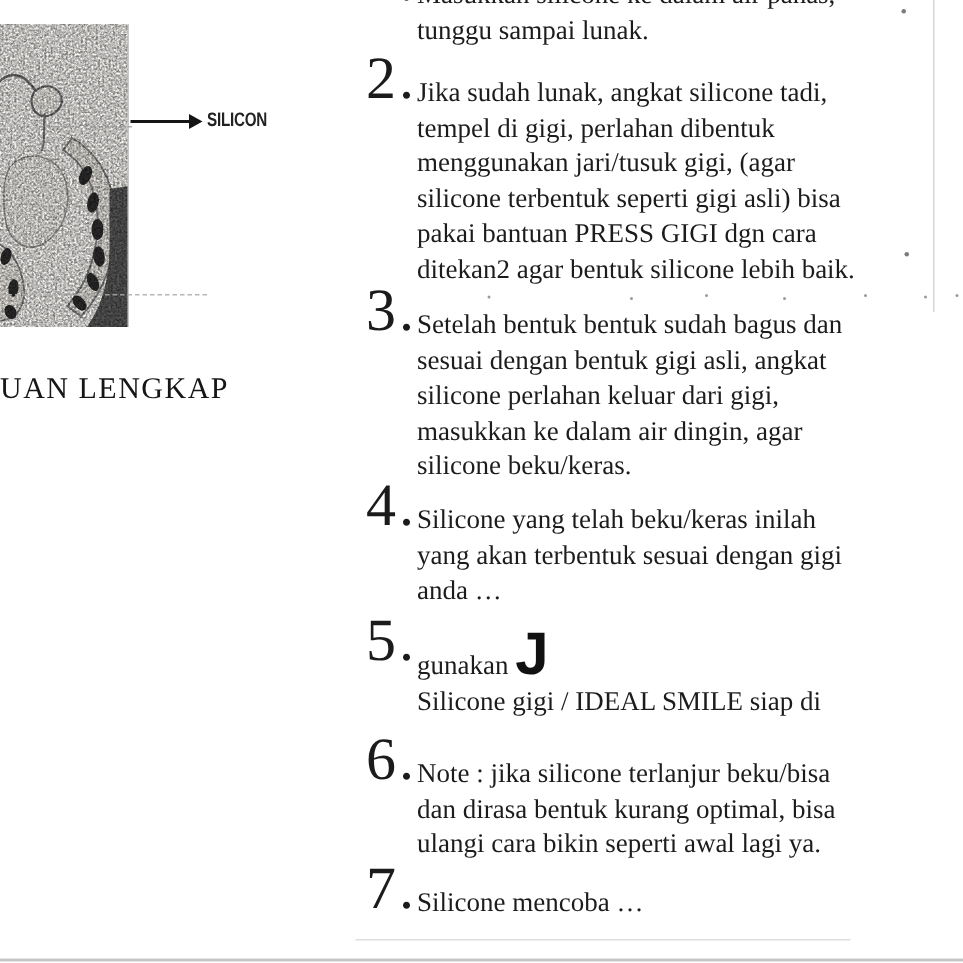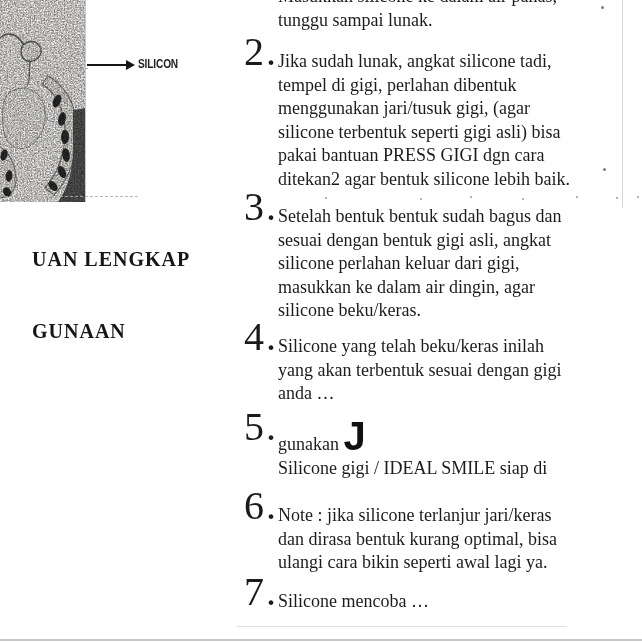--- a/index.html
+++ b/index.html
@@ -2,33 +2,33 @@
 <html><head>
 <meta charset="utf-8">
 <style>
   html,body{margin:0;padding:0;}
   body{
     width:642px;height:642px;overflow:hidden;position:relative;
     background:#ffffff;color:#1d1d1d;
     font-family:"Liberation Serif", serif;
   }
   
-  .figure{position:absolute;left:0;top:0;width:240px;height:212px;}
+  .figure{position:absolute;left:0;top:16px;width:240px;height:212px;}
   .illus{position:absolute;left:0;top:0;}
   .leader{position:absolute;left:26px;top:68px;width:62px;height:0;
     border-top:1px dashed #8f8f8f;opacity:.7;}
   .arrow-line{position:absolute;left:87px;top:64px;width:40px;height:2px;background:#151515;}
   .arrow-head{position:absolute;left:126px;top:60px;width:0;height:0;
     border-left:9px solid #151515;border-top:5px solid transparent;border-bottom:5px solid transparent;}
   .fig-label{position:absolute;left:138px;top:56px;
     font-family:"Liberation Sans", sans-serif;font-weight:bold;font-size:13px;
     letter-spacing:-0.2px;transform:scaleX(.78);transform-origin:left top;color:#222;}
   
-  .heading{position:absolute;left:0;top:199px;font-weight:bold;font-size:20px;
-    line-height:24px;letter-spacing:1px;color:#161616;white-space:pre;margin-left:32px;}
+  .heading{position:absolute;left:0;top:199px;font-weight:normal;font-size:20px;
+    line-height:24px;letter-spacing:1px;color:#161616;white-space:pre;}
   
   .item{position:absolute;left:244px;width:375px;}
   .num{position:absolute;left:0;top:-18px;font-size:40px;line-height:1;
     letter-spacing:2px;color:#1b1b1b;}
   .txt{margin-left:34px;font-size:18px;line-height:23.5px;white-space:pre;color:#1c1c1c;}
   .txt.wrapless{white-space:normal;}
   .i1{top:-15px;} .i2{top:50px;} .i3{top:205px;} .i4{top:335px;}
   .i5{top:425px;} .i6{top:504px;} .i7{top:590px;}
   .smiley{font-family:"Liberation Sans", sans-serif;font-size:40px;font-weight:bold;color:#111;}
   
@@ -79,21 +79,20 @@
     <line x1="85.5" y1="0" x2="85.5" y2="202" stroke="#c9c9c9" stroke-width="1"></line>
   </svg>
   <div class="leader"></div>
   <div class="arrow-line"></div>
   <div class="arrow-head"></div>
   <span class="fig-label">SILICON</span>
 </div>
 
 <div class="heading">
   <div>UAN LENGKAP</div>
-  <div>GUNAAN</div>
 </div>
 
 <div class="item i1">
   <span class="num">1.</span>
   <div class="txt">Masukkan silicone ke dalam air panas,
 tunggu sampai lunak.</div>
 </div>
 
 <div class="item i2">
   <span class="num">2.</span>
@@ -124,21 +123,21 @@
 <div class="item i5">
   <span class="num">5.</span>
   <div class="txt wrapless">
     <div><span>gunakan</span> <span class="smiley">J</span></div>
     <div>Silicone gigi / IDEAL SMILE siap di</div>
   </div>
 </div>
 
 <div class="item i6">
   <span class="num">6.</span>
-  <div class="txt">Note : jika silicone terlanjur jari/keras
+  <div class="txt">Note : jika silicone terlanjur beku/bisa
 dan dirasa bentuk kurang optimal, bisa
 ulangi cara bikin seperti awal lagi ya.</div>
 </div>
 
 <div class="item i7">
   <span class="num">7.</span>
   <div class="txt">Silicone mencoba …</div>
 </div>
 
 <div class="dash-line"></div>

